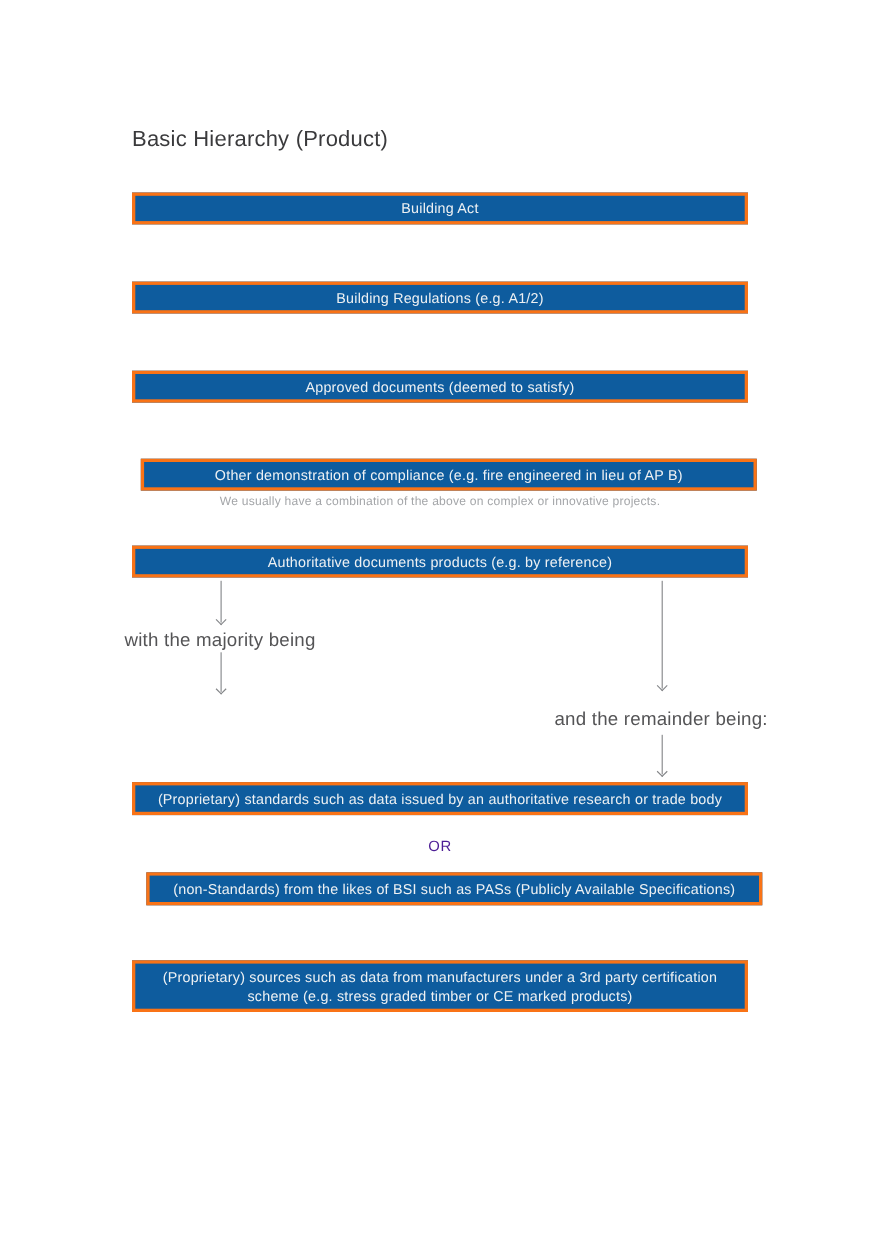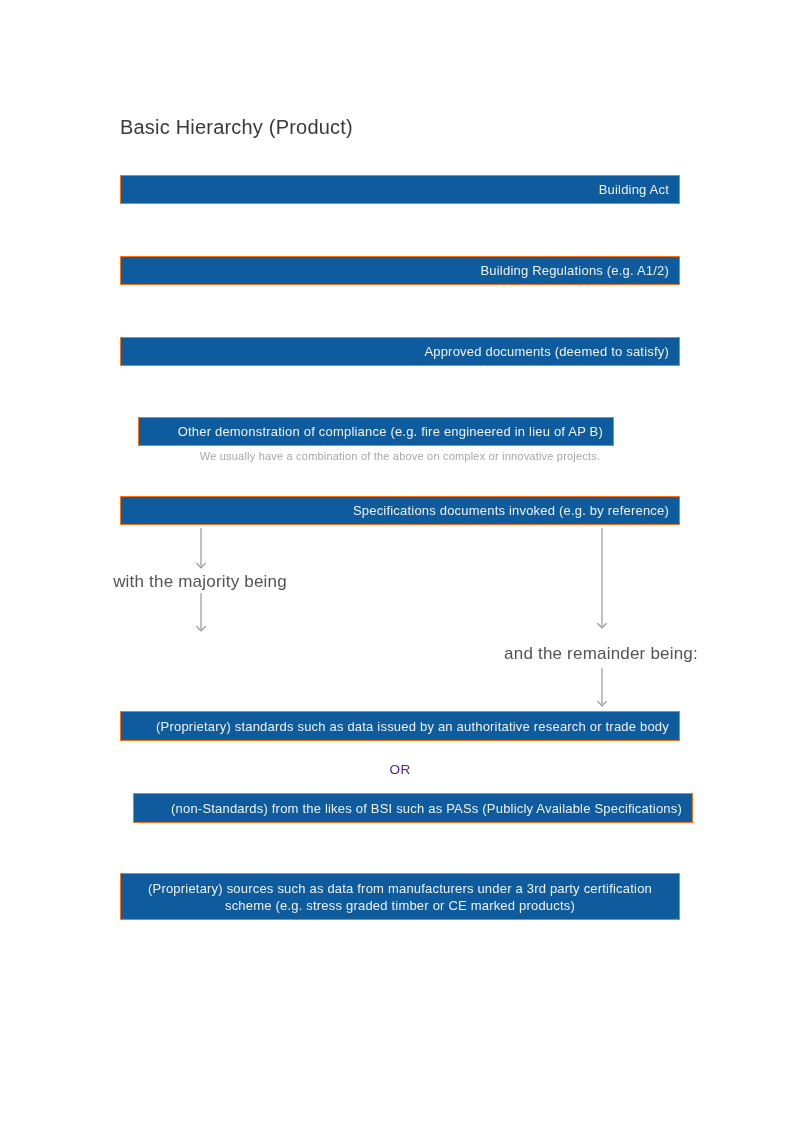--- a/index.html
+++ b/index.html
@@ -17,25 +17,25 @@
     margin:0;
     font-size:20px;
     font-weight:400;
     letter-spacing:0.2px;
     color:#3a3a3c;
   }
   .bluebox{
     position:absolute;
     box-sizing:border-box;
     background:#0e5c9e;
-    border:1px solid #f97316;
+    border:3px solid #f97316;
     color:#eef1f3;
     display:flex;
     align-items:center;
-    justify-content:flex-end;
+    justify-content:center;
     text-align:center;
     font-size:13px;
     letter-spacing:0.2px;
     line-height:17px;
     padding:0 10px;
   }
   .note{
     position:absolute;
     text-align:center;
     font-size:11px;
@@ -85,28 +85,28 @@
   </div>
 
   <div class="bluebox" style="left:120px;top:256px;width:560px;height:29px;">
     <span>Building Regulations (e.g. A1/2)</span>
   </div>
 
   <div class="bluebox" style="left:120px;top:337px;width:560px;height:29px;">
     <span>Approved documents (deemed to satisfy)</span>
   </div>
 
-  <div class="bluebox" style="left:138px;top:417px;width:476px;height:29px;">
+  <div class="bluebox" style="left:128px;top:417px;width:560px;height:29px;">
     <span>Other demonstration of compliance (e.g. fire engineered in lieu of AP B)</span>
   </div>
 
   <div class="note" style="left:120px;top:450px;width:560px;">We usually have a combination of the above on complex or innovative projects.</div>
 
   <div class="bluebox" style="left:120px;top:496px;width:560px;height:29px;">
-    <span>Specifications documents invoked (e.g. by reference)</span>
+    <span>Authoritative documents products (e.g. by reference)</span>
   </div>
 
   <div class="arrow" style="left:195px;top:528px;height:40px;">
     <span class="line"></span>
     <span class="head"></span>
   </div>
 
   <div class="sidelabel" style="left:100px;top:572px;width:200px;">with the majority being</div>
 
   <div class="arrow" style="left:195px;top:593px;height:38px;">

